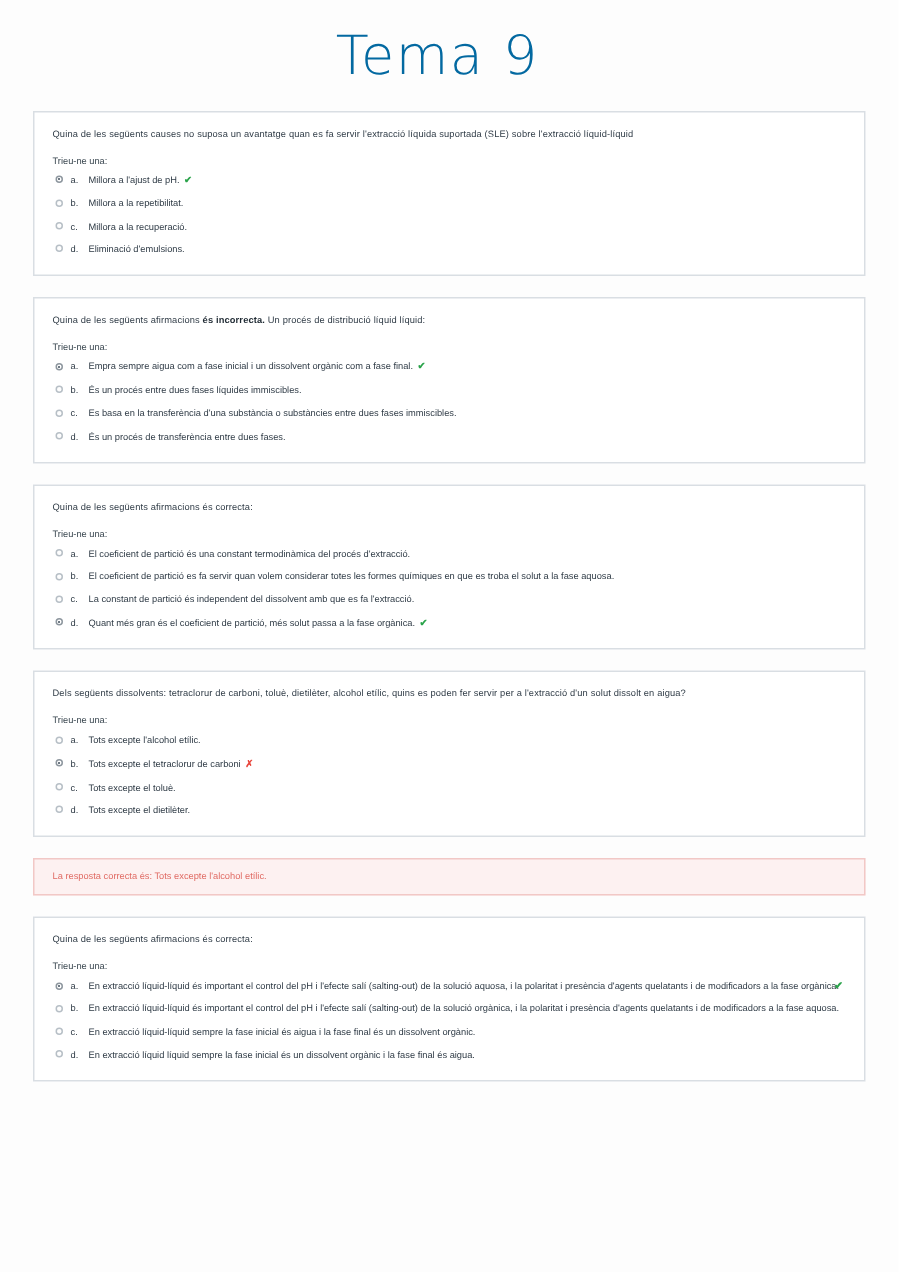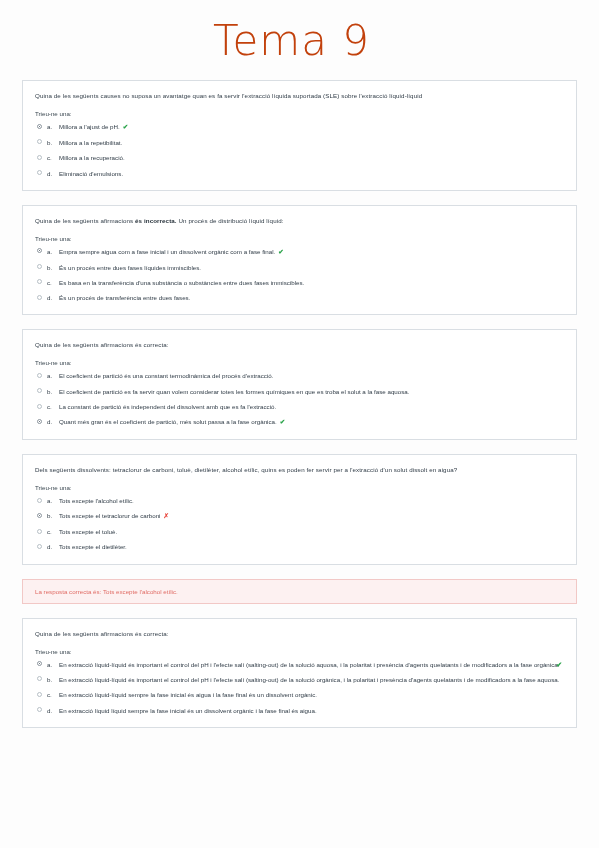--- a/index.html
+++ b/index.html
@@ -17,23 +17,23 @@
   .page {
     width: 599px;
     height: 848px;
     position: relative;
     background: #fdfdfd;
   }
   .page-title {
     text-align: center;
     font-family: "DejaVu Sans", sans-serif;
     font-weight: 300;
-    font-size: 42px;
+    font-size: 36px;
     letter-spacing: 1px;
-    color: #c2410c;
+    color: #0369a1;
     margin: 0;
     padding: 18px 16px 16px 0;
     line-height: 1.1;
   }
   .qcard {
     margin: 0 22px 14px 22px;
     border: 1px solid #d9dee3;
     background: #ffffff;
     padding: 9px 12px 10px 12px;
     box-sizing: border-box;

